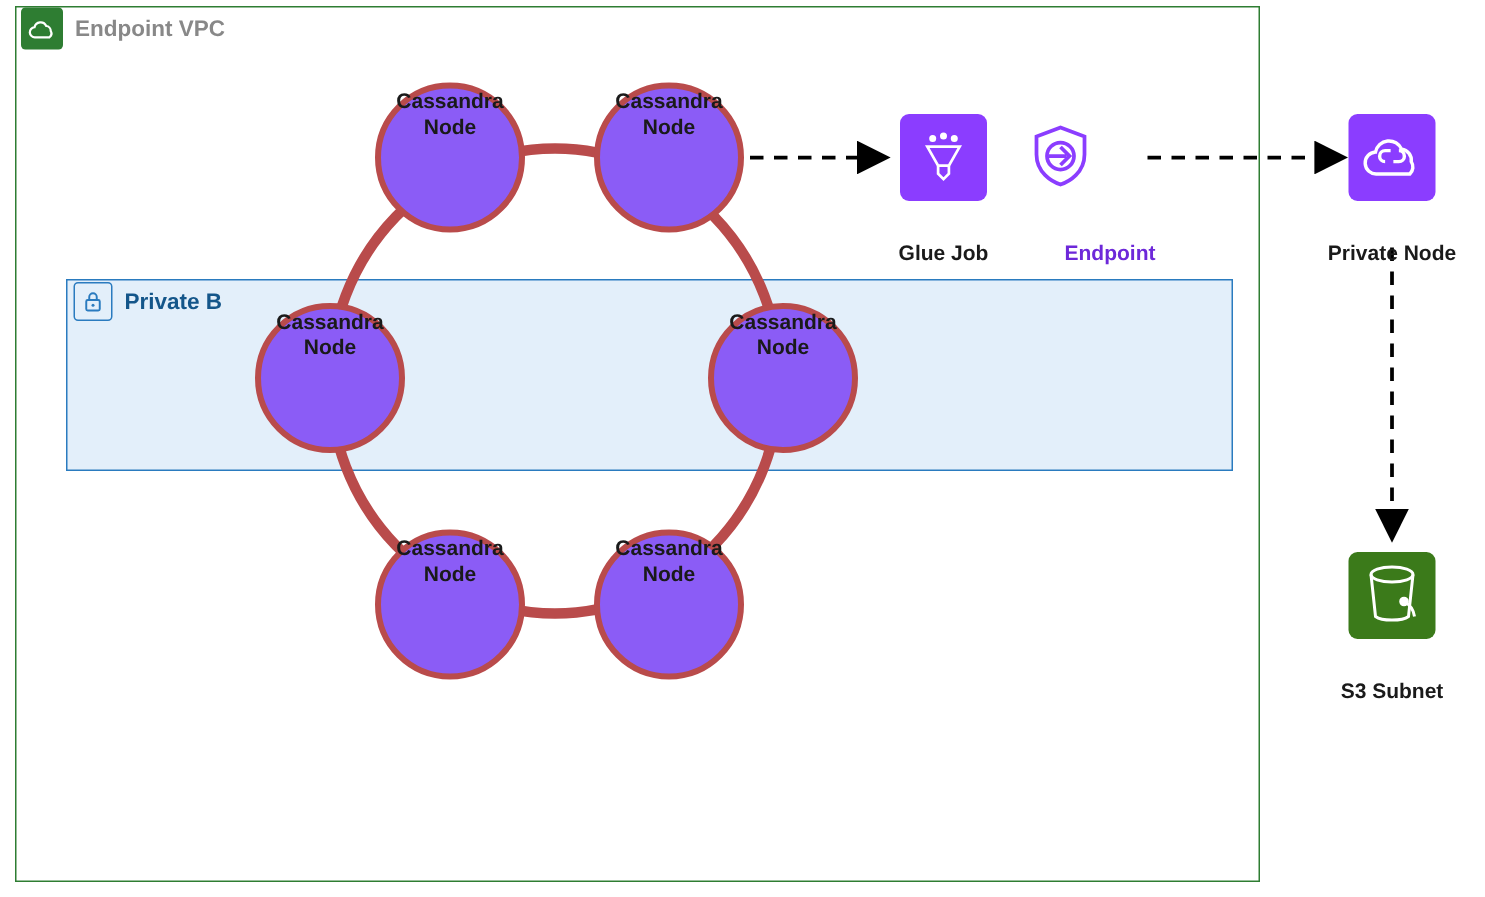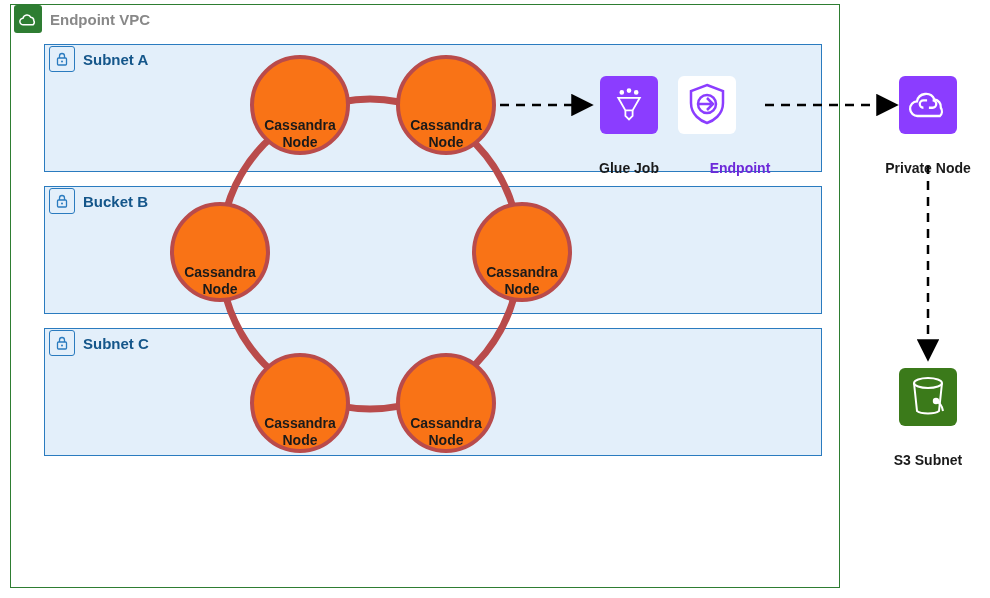--- a/index.html
+++ b/index.html
@@ -84,25 +84,25 @@
   .subnet-title {
     color: #14568a;
     font-weight: 700;
     font-size: 15px;
   }
   .node {
     position: absolute;
     width: 100px;
     height: 100px;
     border-radius: 50%;
-    background: #f97316;
+    background: #8b5cf6;
     border: 4px solid #b94b4b;
     box-sizing: border-box;
     display: flex;
-    align-items: flex-end;
+    align-items: flex-start;
     justify-content: center;
     text-align: center;
     font-weight: 700;
     font-size: 14px;
     color: #1a1a1a;
     line-height: 1.2;
     z-index: 5;
   }
   .svc-icon {
     position: absolute;
@@ -147,54 +147,30 @@
     <div class="vpc-header">
       <div class="vpc-icon">
         <svg width="20" height="14" viewBox="0 0 24 16">
             <path d="M19 10a4 4 0 0 0-3.6-4A5 5 0 0 0 6 7a4 4 0 0 0 .5 8H18a4 4 0 0 0 1-5z" fill="none" stroke="#fff" stroke-width="1.8"></path>
           </svg>
       </div>
       <div class="vpc-title">Endpoint VPC</div>
     </div>
   </div>
 
-  <div class="subnet subnet-a">
-    <div class="subnet-header">
-      <div class="lock-icon">
-        <svg width="12" height="14" viewBox="0 0 12 14">
-            <rect x="1.5" y="6" width="9" height="7" rx="1" fill="none" stroke="#2a7bbf" stroke-width="1.3"></rect>
-            <path d="M3.5 6V4a2.5 2.5 0 0 1 5 0v2" fill="none" stroke="#2a7bbf" stroke-width="1.3"></path>
-            <circle cx="6" cy="9.5" r="1" fill="#2a7bbf"></circle>
-          </svg>
-      </div>
-      <div class="subnet-title">Subnet A</div>
-    </div>
-  </div>
   <div class="subnet subnet-b">
     <div class="subnet-header">
       <div class="lock-icon">
         <svg width="12" height="14" viewBox="0 0 12 14">
             <rect x="1.5" y="6" width="9" height="7" rx="1" fill="none" stroke="#2a7bbf" stroke-width="1.3"></rect>
             <path d="M3.5 6V4a2.5 2.5 0 0 1 5 0v2" fill="none" stroke="#2a7bbf" stroke-width="1.3"></path>
             <circle cx="6" cy="9.5" r="1" fill="#2a7bbf"></circle>
           </svg>
       </div>
-      <div class="subnet-title">Bucket B</div>
-    </div>
-  </div>
-  <div class="subnet subnet-c">
-    <div class="subnet-header">
-      <div class="lock-icon">
-        <svg width="12" height="14" viewBox="0 0 12 14">
-            <rect x="1.5" y="6" width="9" height="7" rx="1" fill="none" stroke="#2a7bbf" stroke-width="1.3"></rect>
-            <path d="M3.5 6V4a2.5 2.5 0 0 1 5 0v2" fill="none" stroke="#2a7bbf" stroke-width="1.3"></path>
-            <circle cx="6" cy="9.5" r="1" fill="#2a7bbf"></circle>
-          </svg>
-      </div>
-      <div class="subnet-title">Subnet C</div>
+      <div class="subnet-title">Private B</div>
     </div>
   </div>
 
   <svg class="overlay" viewBox="0 0 990 598">
 
     <ellipse cx="370" cy="254" rx="150" ry="155" fill="none" stroke="#b94b4b" stroke-width="7"></ellipse>
 
     <defs>
       <marker id="ah" viewBox="0 0 12 12" refX="10" refY="6" markerWidth="9" markerHeight="9" orient="auto">
         <path d="M0 0 L12 6 L0 12 z" fill="#000"></path>

